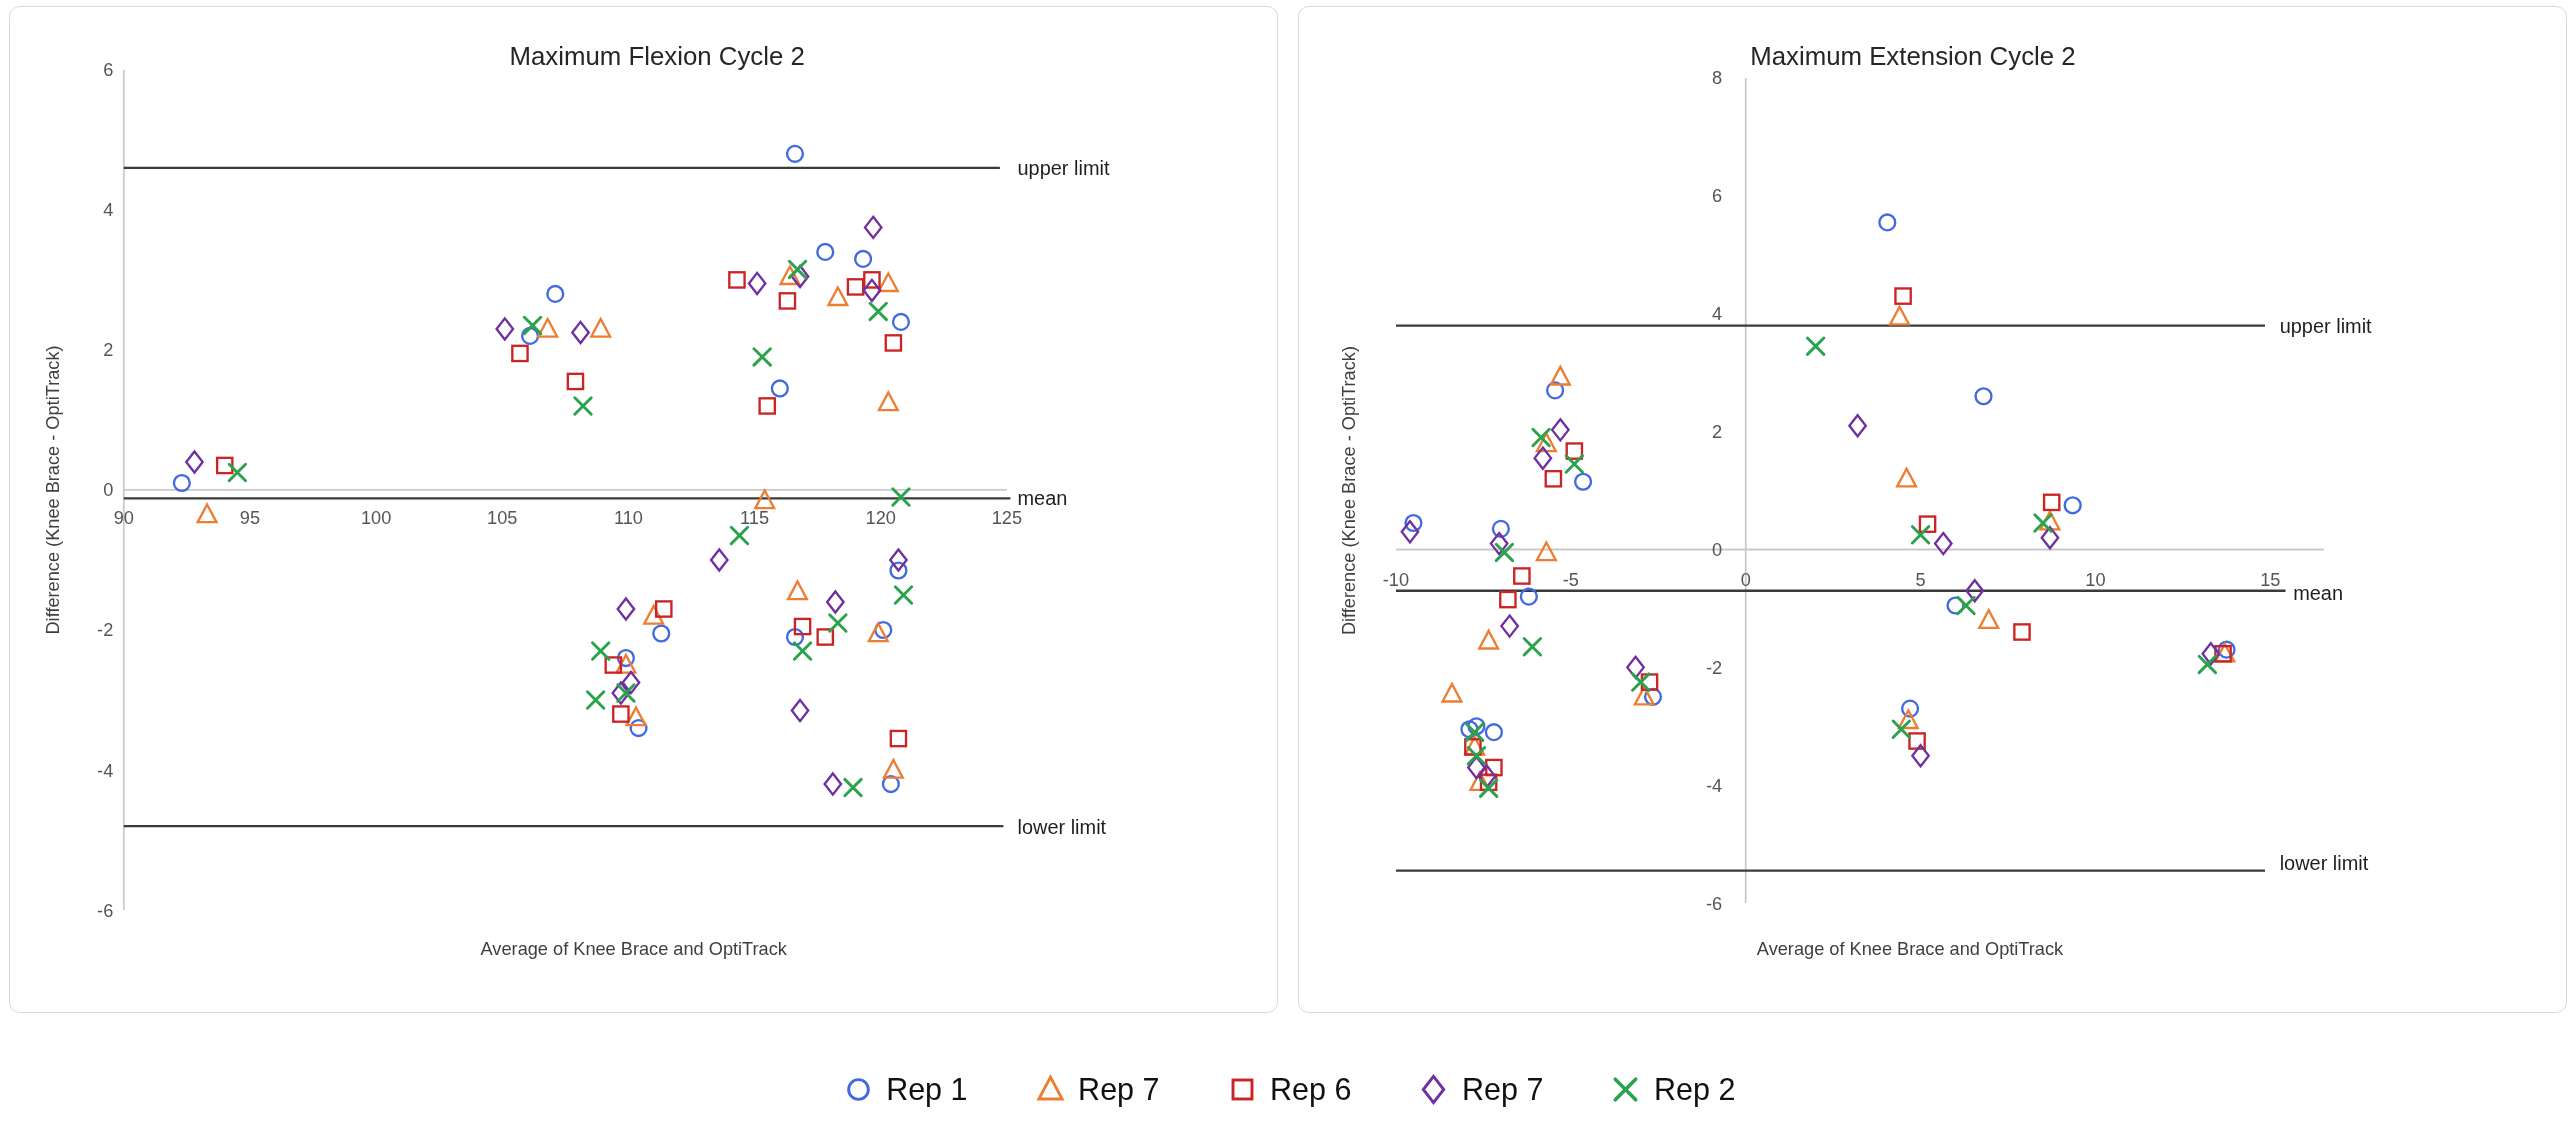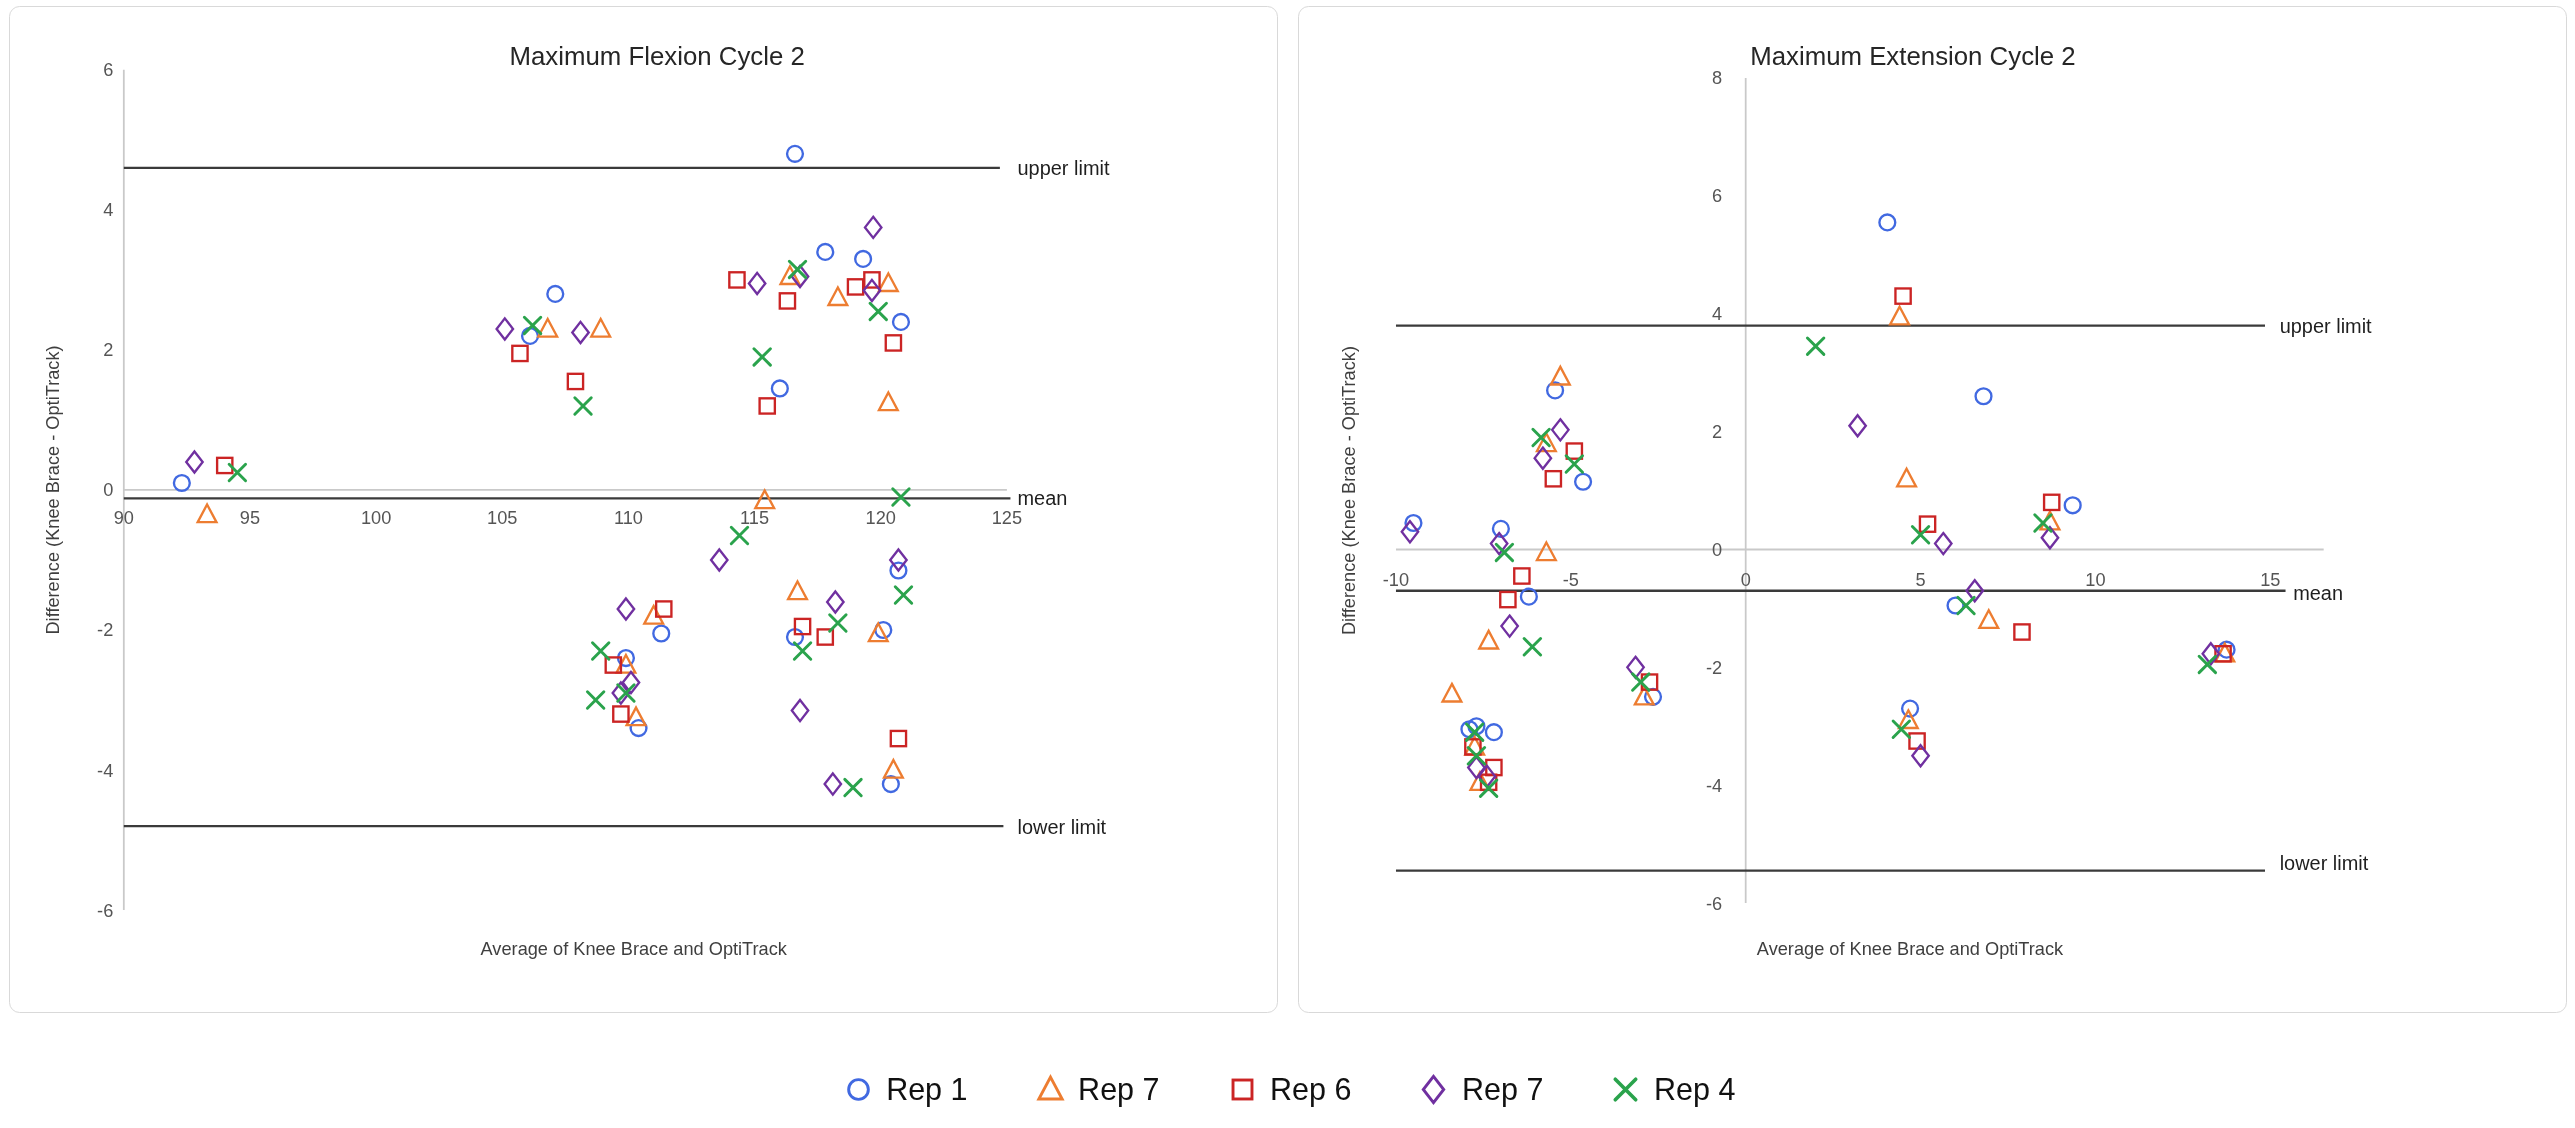--- a/index.html
+++ b/index.html
@@ -572,17 +572,17 @@
           </g>
         </svg>
         <span>Rep 7</span>
       </div>
       <div class="legend-item">
         <svg width="35" height="35" viewBox="0 0 60 60">
           <g>
             <path d="M12.5,12.5L47.5,47.5M12.5,47.5L47.5,12.5" stroke="#2AA34C" stroke-width="6.25" fill="none" stroke-linecap="round"></path>
           </g>
         </svg>
-        <span>Rep 4</span>
+        <span>Rep 2</span>
       </div>
     </div>
 </div>
 
 
 </body></html>

